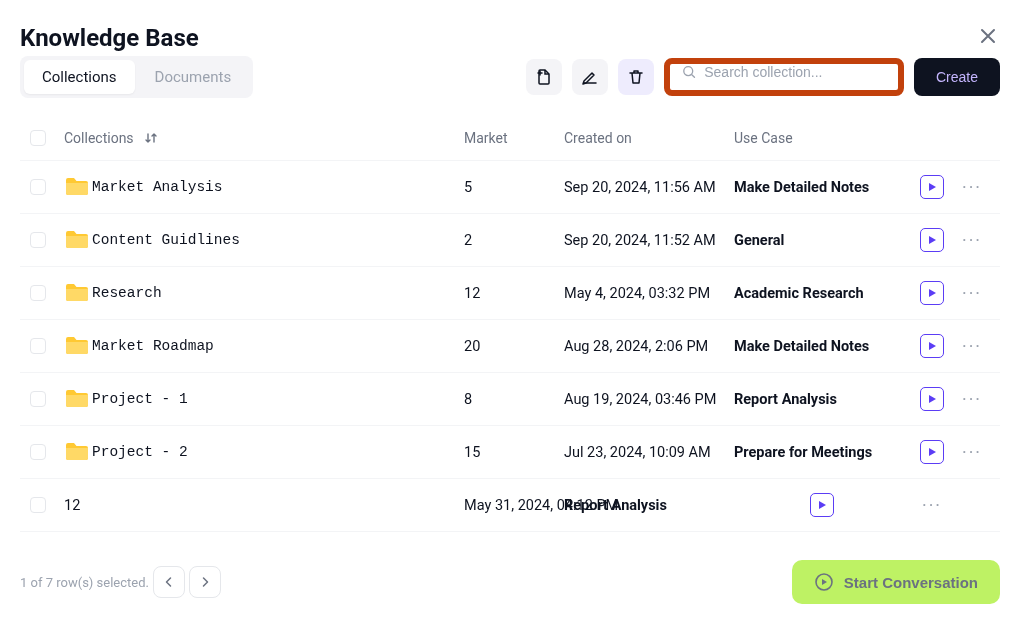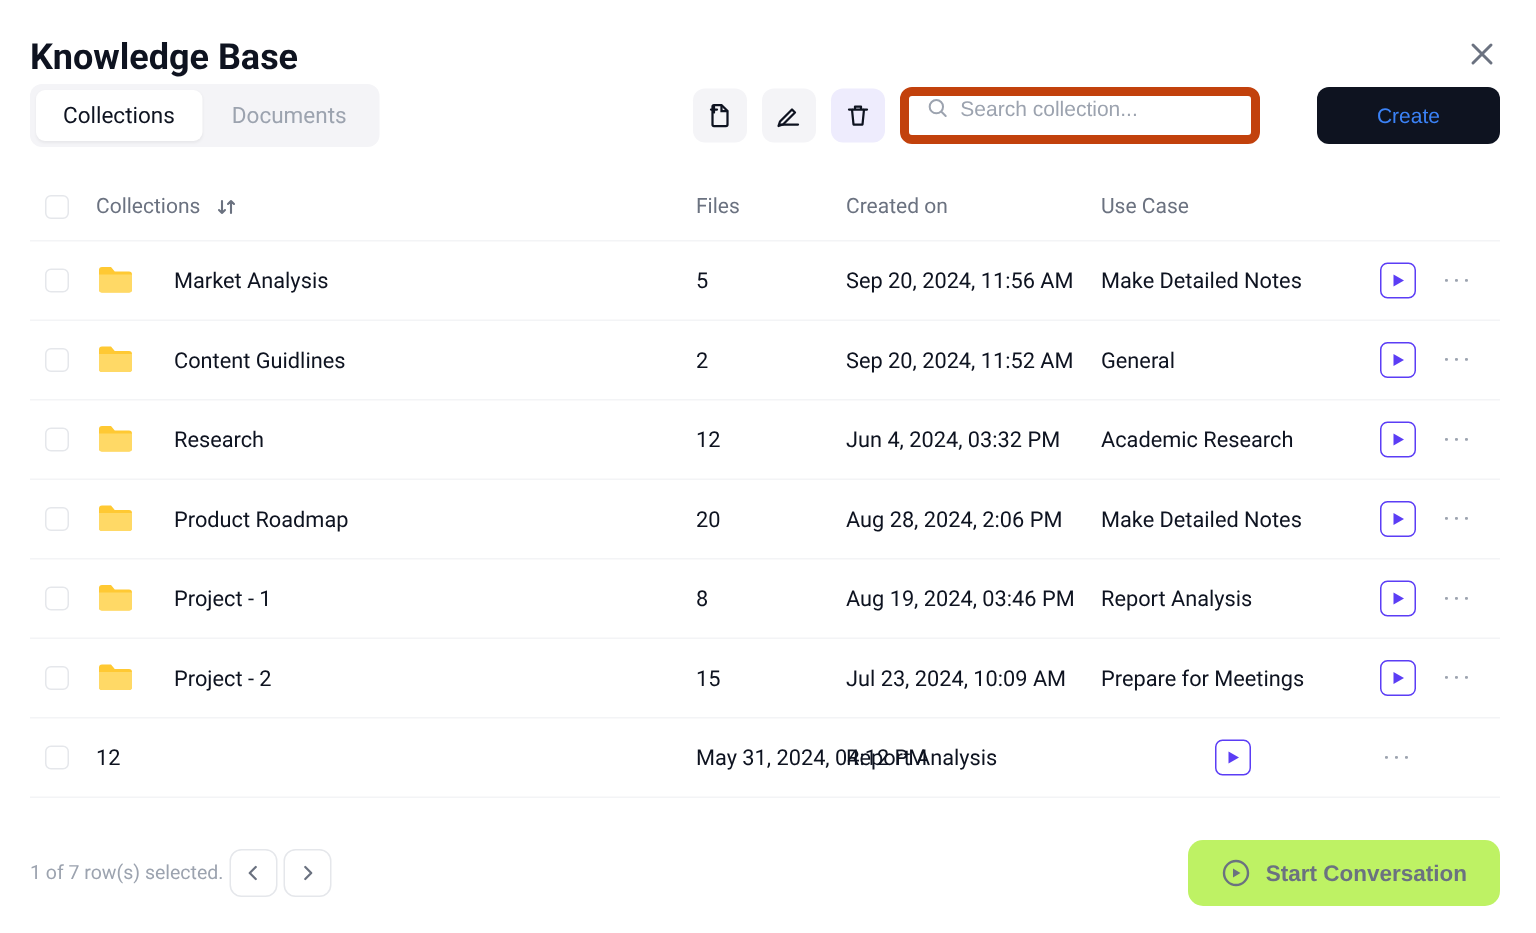--- a/index.html
+++ b/index.html
@@ -83,29 +83,28 @@
   .search-wrap input {
     border: none;
     outline: none;
     font-size: 14px;
     width: 100%;
     color: #374151;
   }
   .search-wrap input::placeholder { color: #9ca3af; }
   .create-btn {
     background: #0e1320;
-    color: #3b82f6;
+    color: #c4b5fd;
     border: none;
-    padding: 0 40px;
+    padding: 0 22px;
     height: 38px;
     border-radius: 8px;
     font-size: 14px;
     font-weight: 500;
     cursor: pointer;
-    margin-left: 28px;
   }
   .table { width: 100%; }
   .thead {
     display: grid;
     grid-template-columns: 34px 400px 100px 170px 1fr 44px 36px;
     align-items: center;
     color: #6b7280;
     font-size: 14px;
     padding: 8px 10px 14px 10px;
     border-bottom: 1px solid #f3f4f6;
@@ -126,27 +125,28 @@
   .checkbox {
     width: 16px;
     height: 16px;
     border: 1.5px solid #e5e7eb;
     border-radius: 4px;
     cursor: pointer;
   }
   .name-cell {
     display: flex;
     align-items: center;
-    gap: 26px;
+    gap: 2px;
     color: #0e1320;
+    font-family: Liberation Mono, monospace;
   }
   .folder-icon { flex-shrink: 0; }
   .files-cell { color: #0e1320; }
   .date-cell { color: #0e1320; white-space: nowrap; }
-  .usecase-cell { color: #0e1320; font-weight: 400; }
+  .usecase-cell { color: #0e1320; font-weight: 700; }
   .play-cell { display: flex; justify-content: center; }
   .play-btn {
     width: 24px;
     height: 24px;
     border: 1.8px solid #5b3df5;
     border-radius: 5px;
     display: flex;
     align-items: center;
     justify-content: center;
     cursor: pointer;
@@ -250,21 +250,21 @@
   <div class="thead">
     <div>
         <div class="checkbox"></div>
       </div>
     <div class="col-collections">
       <span>Collections</span>
       <svg width="14" height="14" viewBox="0 0 14 14" fill="none">
           <path d="M4 3v8M4 11l-2-2M4 11l2-2 M10 11V3M10 3l-2 2M10 3l2 2" stroke="#6b7280" stroke-width="1.4" stroke-linecap="round"></path>
         </svg>
     </div>
-    <div>Files</div>
+    <div>Market</div>
     <div>Created on</div>
     <div>Use Case</div>
     <div></div>
       <div></div>
   </div>
   <div id="tbody">
       <div class="row">
         <div>
           <div class="checkbox"></div>
         </div>
@@ -321,21 +321,21 @@
         <div class="name-cell">
           <span>
             <svg class="folder-icon" width="26" height="22" viewBox="0 0 26 22">
               <path d="M2 4a2 2 0 0 1 2-2h6l2.5 3H22a2 2 0 0 1 2 2v10a2 2 0 0 1-2 2H4a2 2 0 0 1-2-2V4z" fill="#FFC933"></path>
               <path d="M2 7h22v10a2 2 0 0 1-2 2H4a2 2 0 0 1-2-2V7z" fill="#FFD966"></path>
             </svg>
           </span>
           <span>Research</span>
         </div>
         <div class="files-cell">12</div>
-        <div class="date-cell">Jun 4, 2024, 03:32 PM</div>
+        <div class="date-cell">May 4, 2024, 03:32 PM</div>
         <div class="usecase-cell">Academic Research</div>
         <div class="play-cell">
           <div class="play-btn">
             <svg width="10" height="10" viewBox="0 0 10 10">
               <path d="M2 1l7 4-7 4V1z" fill="#5b3df5"></path>
             </svg>
           </div>
         </div>
         <div class="more-cell">···</div>
       </div>
@@ -343,21 +343,21 @@
         <div>
           <div class="checkbox"></div>
         </div>
         <div class="name-cell">
           <span>
             <svg class="folder-icon" width="26" height="22" viewBox="0 0 26 22">
               <path d="M2 4a2 2 0 0 1 2-2h6l2.5 3H22a2 2 0 0 1 2 2v10a2 2 0 0 1-2 2H4a2 2 0 0 1-2-2V4z" fill="#FFC933"></path>
               <path d="M2 7h22v10a2 2 0 0 1-2 2H4a2 2 0 0 1-2-2V7z" fill="#FFD966"></path>
             </svg>
           </span>
-          <span>Product Roadmap</span>
+          <span>Market Roadmap</span>
         </div>
         <div class="files-cell">20</div>
         <div class="date-cell">Aug 28, 2024, 2:06 PM</div>
         <div class="usecase-cell">Make Detailed Notes</div>
         <div class="play-cell">
           <div class="play-btn">
             <svg width="10" height="10" viewBox="0 0 10 10">
               <path d="M2 1l7 4-7 4V1z" fill="#5b3df5"></path>
             </svg>
           </div>

